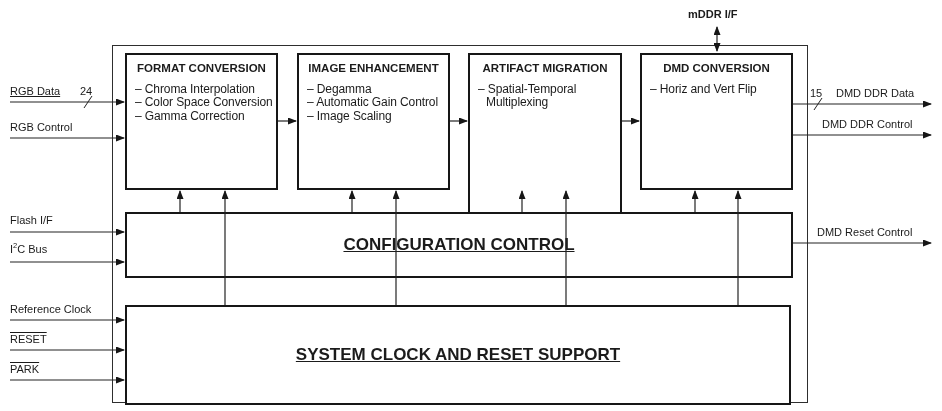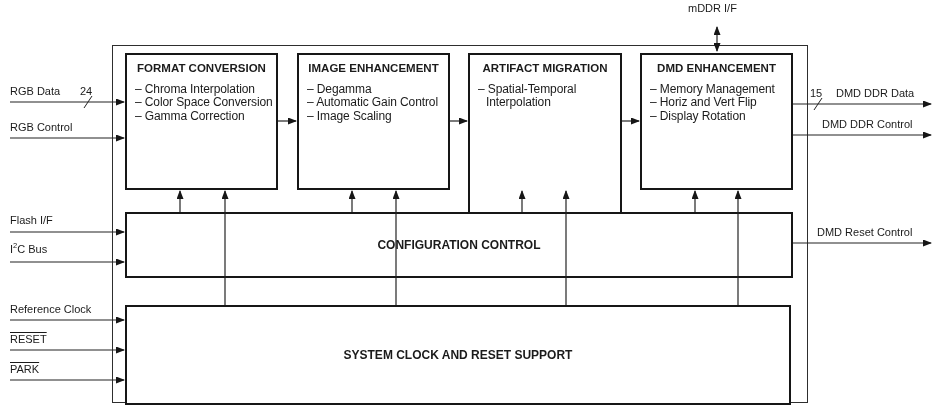--- a/index.html
+++ b/index.html
@@ -20,39 +20,39 @@
   .b-format   {left:125px;top:53px;width:153px;height:137px;}
   .b-image    {left:297px;top:53px;width:153px;height:137px;}
   .b-artifact {left:468px;top:53px;width:154px;height:174px;}
   .b-dmd      {left:640px;top:53px;width:153px;height:137px;}
   .b-config   {left:125px;top:212px;width:668px;height:66px;display:flex;align-items:center;justify-content:center;}
   .b-sysclk   {left:125px;top:305px;width:666px;height:100px;display:flex;align-items:center;justify-content:center;}
   .block-title{
     font-size:11.5px;font-weight:bold;text-align:center;
     margin-top:7px;letter-spacing:0;white-space:nowrap;
   }
-  .bar-title{font-size:12px;font-weight:bold;white-space:nowrap;}
+  .bar-title{font-size:17px;font-weight:bold;white-space:nowrap;text-decoration:underline;}
   .items{margin-top:9px;padding:0 2px 0 8px;}
   .item{
     font-size:12px;line-height:13.4px;letter-spacing:-0.1px;
     padding-left:8px;text-indent:-8px;white-space:nowrap;
   }
   .b-artifact .item{white-space:normal;}
   
   svg.wires{position:absolute;left:0;top:0;z-index:5;pointer-events:none;}
   svg.wires line{stroke:#222222;stroke-width:1.2;}
   svg.wires line.slash{stroke-width:1;}
   
   .sig{
     position:absolute;font-size:11px;line-height:13px;white-space:nowrap;z-index:10;
   }
   .ov{text-decoration:overline;}
   sup.i2c{font-size:7.5px;vertical-align:super;line-height:0;}
-  .lbl-mddr      {left:688px;top:2px;}
-  .lbl-rgb-data  {left:10px;top:85px;}
+  .lbl-mddr      {left:688px;top:8px;font-weight:bold;}
+  .lbl-rgb-data  {left:10px;top:85px;text-decoration:underline;}
   .lbl-bus24     {left:80px;top:85px;}
   .lbl-rgb-ctl   {left:10px;top:121px;}
   .lbl-flash     {left:10px;top:214px;}
   .lbl-i2c       {left:10px;top:243px;}
   .lbl-refclk    {left:10px;top:303px;}
   .lbl-reset     {left:10px;top:333px;}
   .lbl-park      {left:10px;top:363px;}
   .lbl-bus15     {left:810px;top:87px;}
   .lbl-ddr-data  {left:836px;top:87px;}
   .lbl-ddr-ctl   {left:822px;top:118px;}
@@ -79,30 +79,28 @@
     <div class="items">
       <div class="item">– Degamma</div>
       <div class="item">– Automatic Gain Control</div>
       <div class="item">– Image Scaling</div>
     </div>
   </div>
 
   <div class="block b-artifact">
     <div class="block-title">ARTIFACT MIGRATION</div>
     <div class="items">
-      <div class="item">– Spatial-Temporal Interpolation</div>
+      <div class="item">– Spatial-Temporal Multiplexing</div>
     </div>
   </div>
 
   <div class="block b-dmd">
-    <div class="block-title">DMD ENHANCEMENT</div>
+    <div class="block-title">DMD CONVERSION</div>
     <div class="items">
-      <div class="item">– Memory Management</div>
       <div class="item">– Horiz and Vert Flip</div>
-      <div class="item">– Display Rotation</div>
     </div>
   </div>
 
   <div class="block b-config">
     <div class="bar-title">CONFIGURATION CONTROL</div>
   </div>
 
   <div class="block b-sysclk">
     <div class="bar-title">SYSTEM CLOCK AND RESET SUPPORT</div>
   </div>

